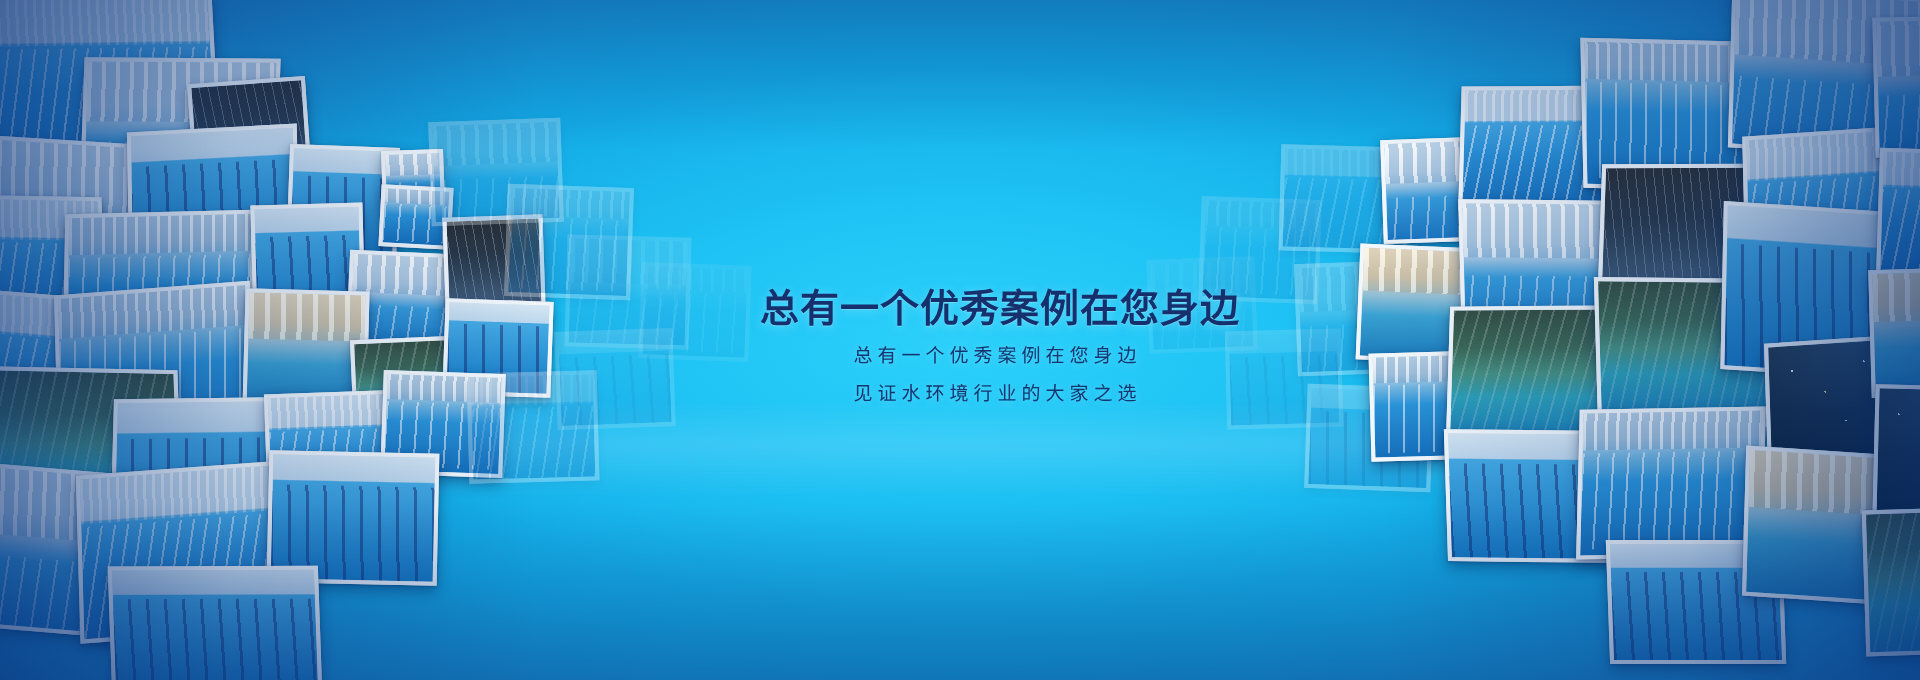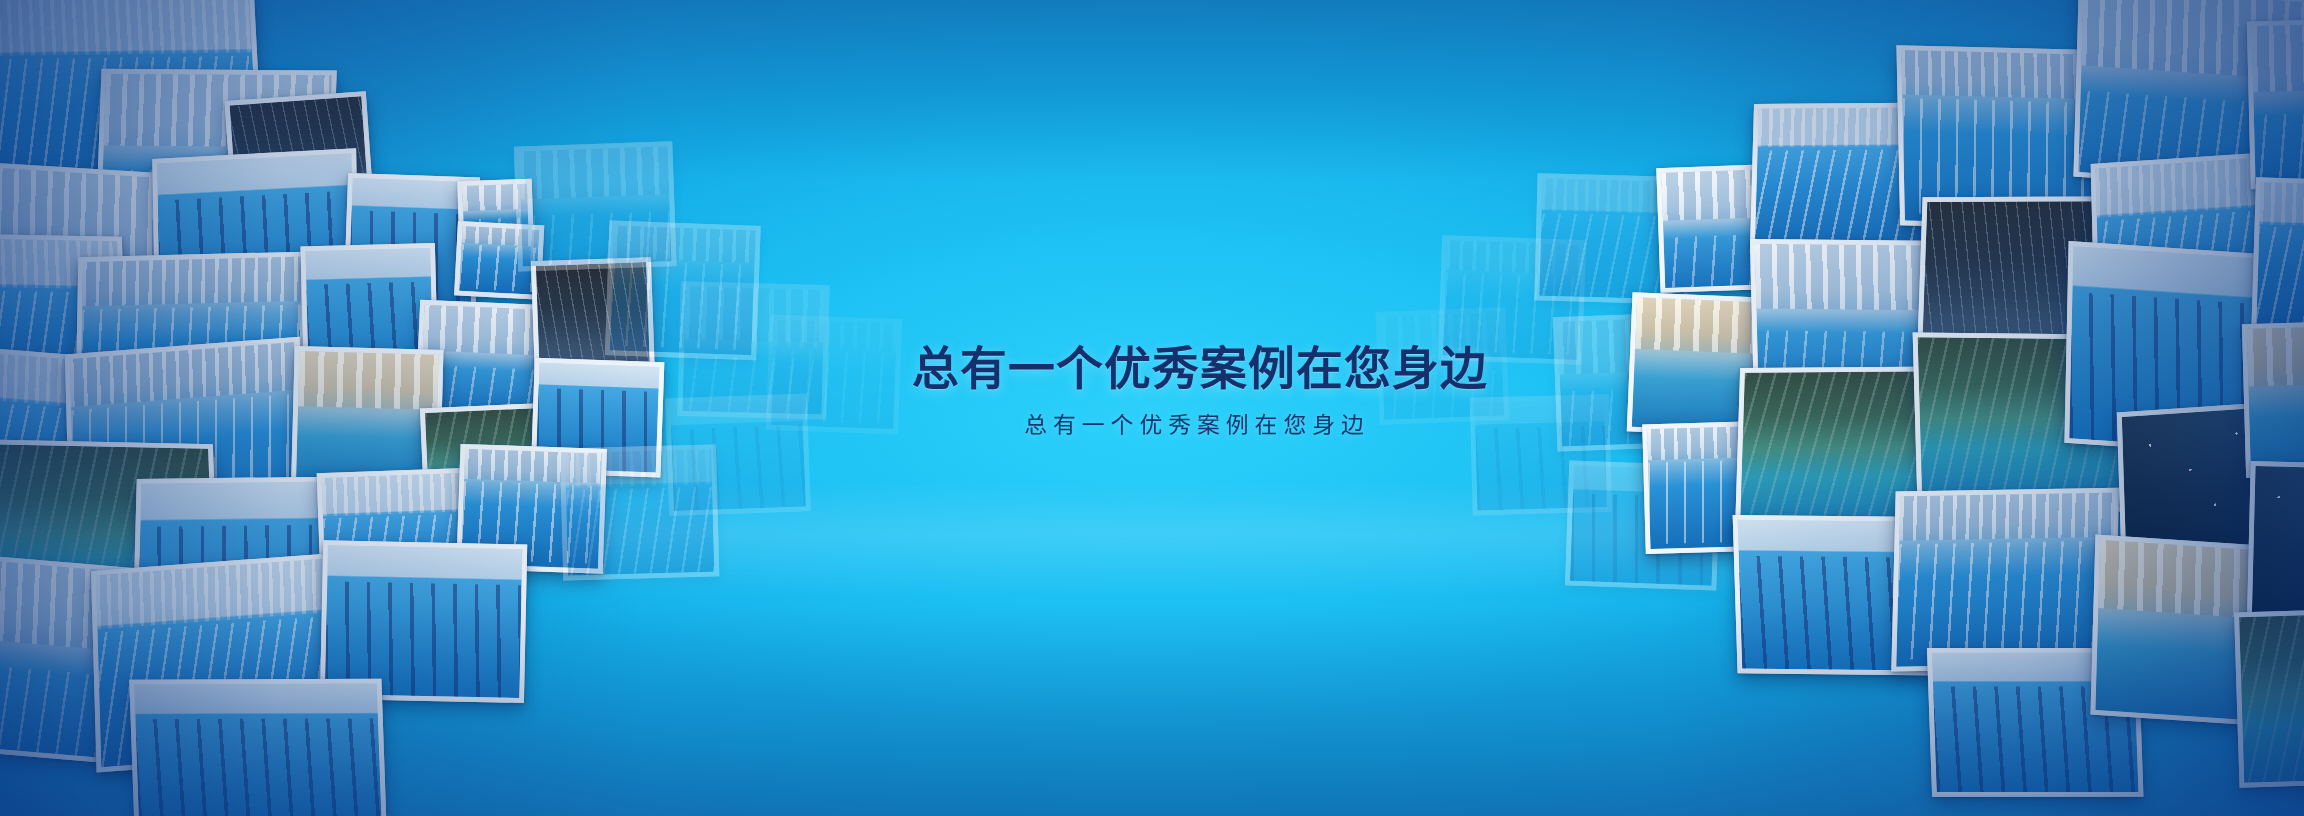--- a/index.html
+++ b/index.html
@@ -503,15 +503,16 @@
           <div class="p-green"></div>
         </div>
       </div>
   </div>
 
   <div class="bg-vig"></div>
 
   <div class="copy">
     <h1 class="headline">总有一个优秀案例在您身边</h1>
     <p class="sub">总有一个优秀案例在您身边</p>
+    <p class="sub">见证水环境行业的大家之选</p>
   </div>
 
 </div>
 
 </body></html>

